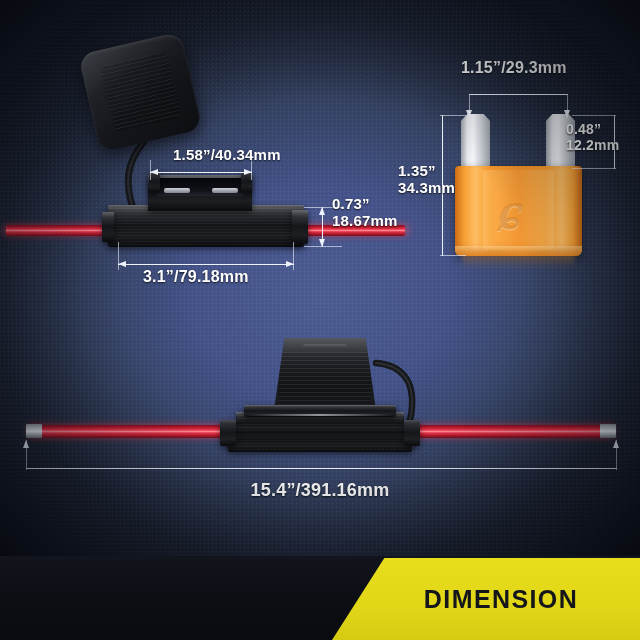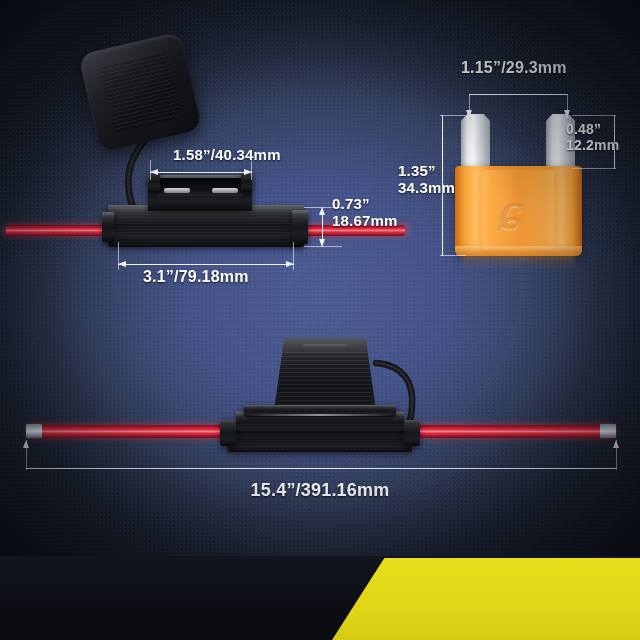--- a/index.html
+++ b/index.html
@@ -352,14 +352,15 @@
     <div class="dimline-h" style="left:26px; top:468px; width:591px;"></div>
     <div class="arrow arr-up" style="left:22.5px; top:440px;"></div>
     <div class="arrow arr-up" style="left:612.5px; top:440px;"></div>
     <div class="dim-label" style="left:0; right:0; top:480px; text-align:center; font-size:18px;">15.4”/391.16mm</div>
   </div>
 
   <div id="vignette"></div>
 
   <div id="bottom-dark"></div>
   <div id="banner"></div>
+  <div id="banner-text">DIMENSION</div>
 
 </div>
 
 </body></html>

